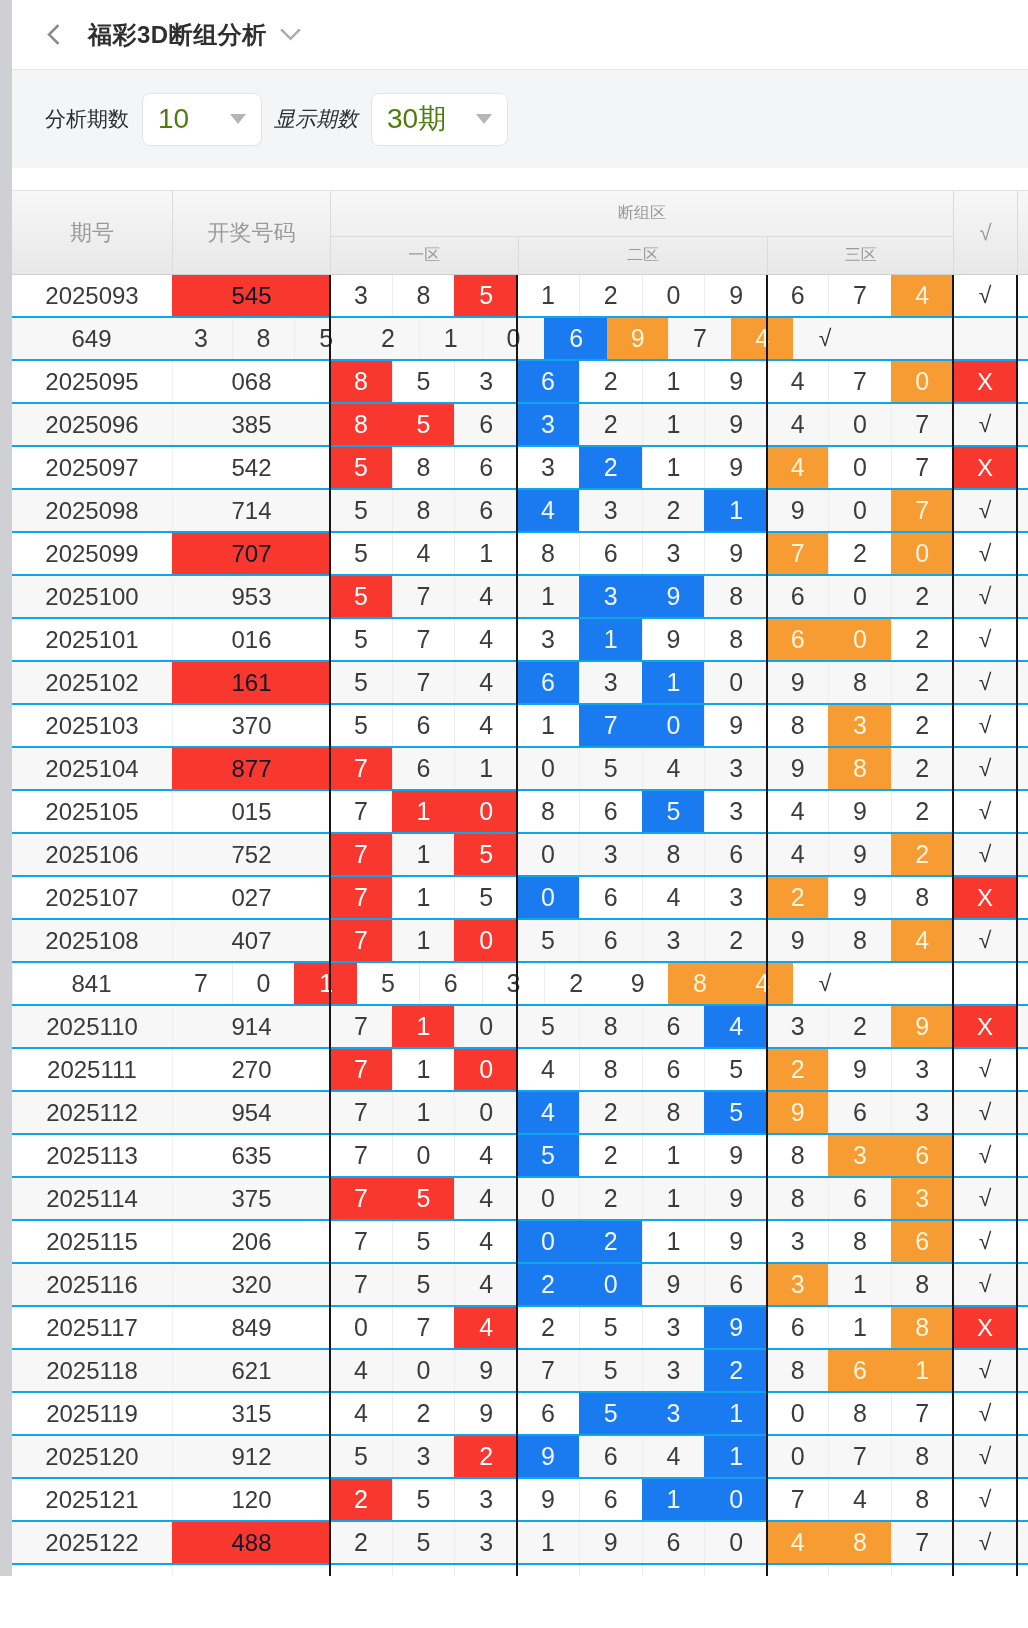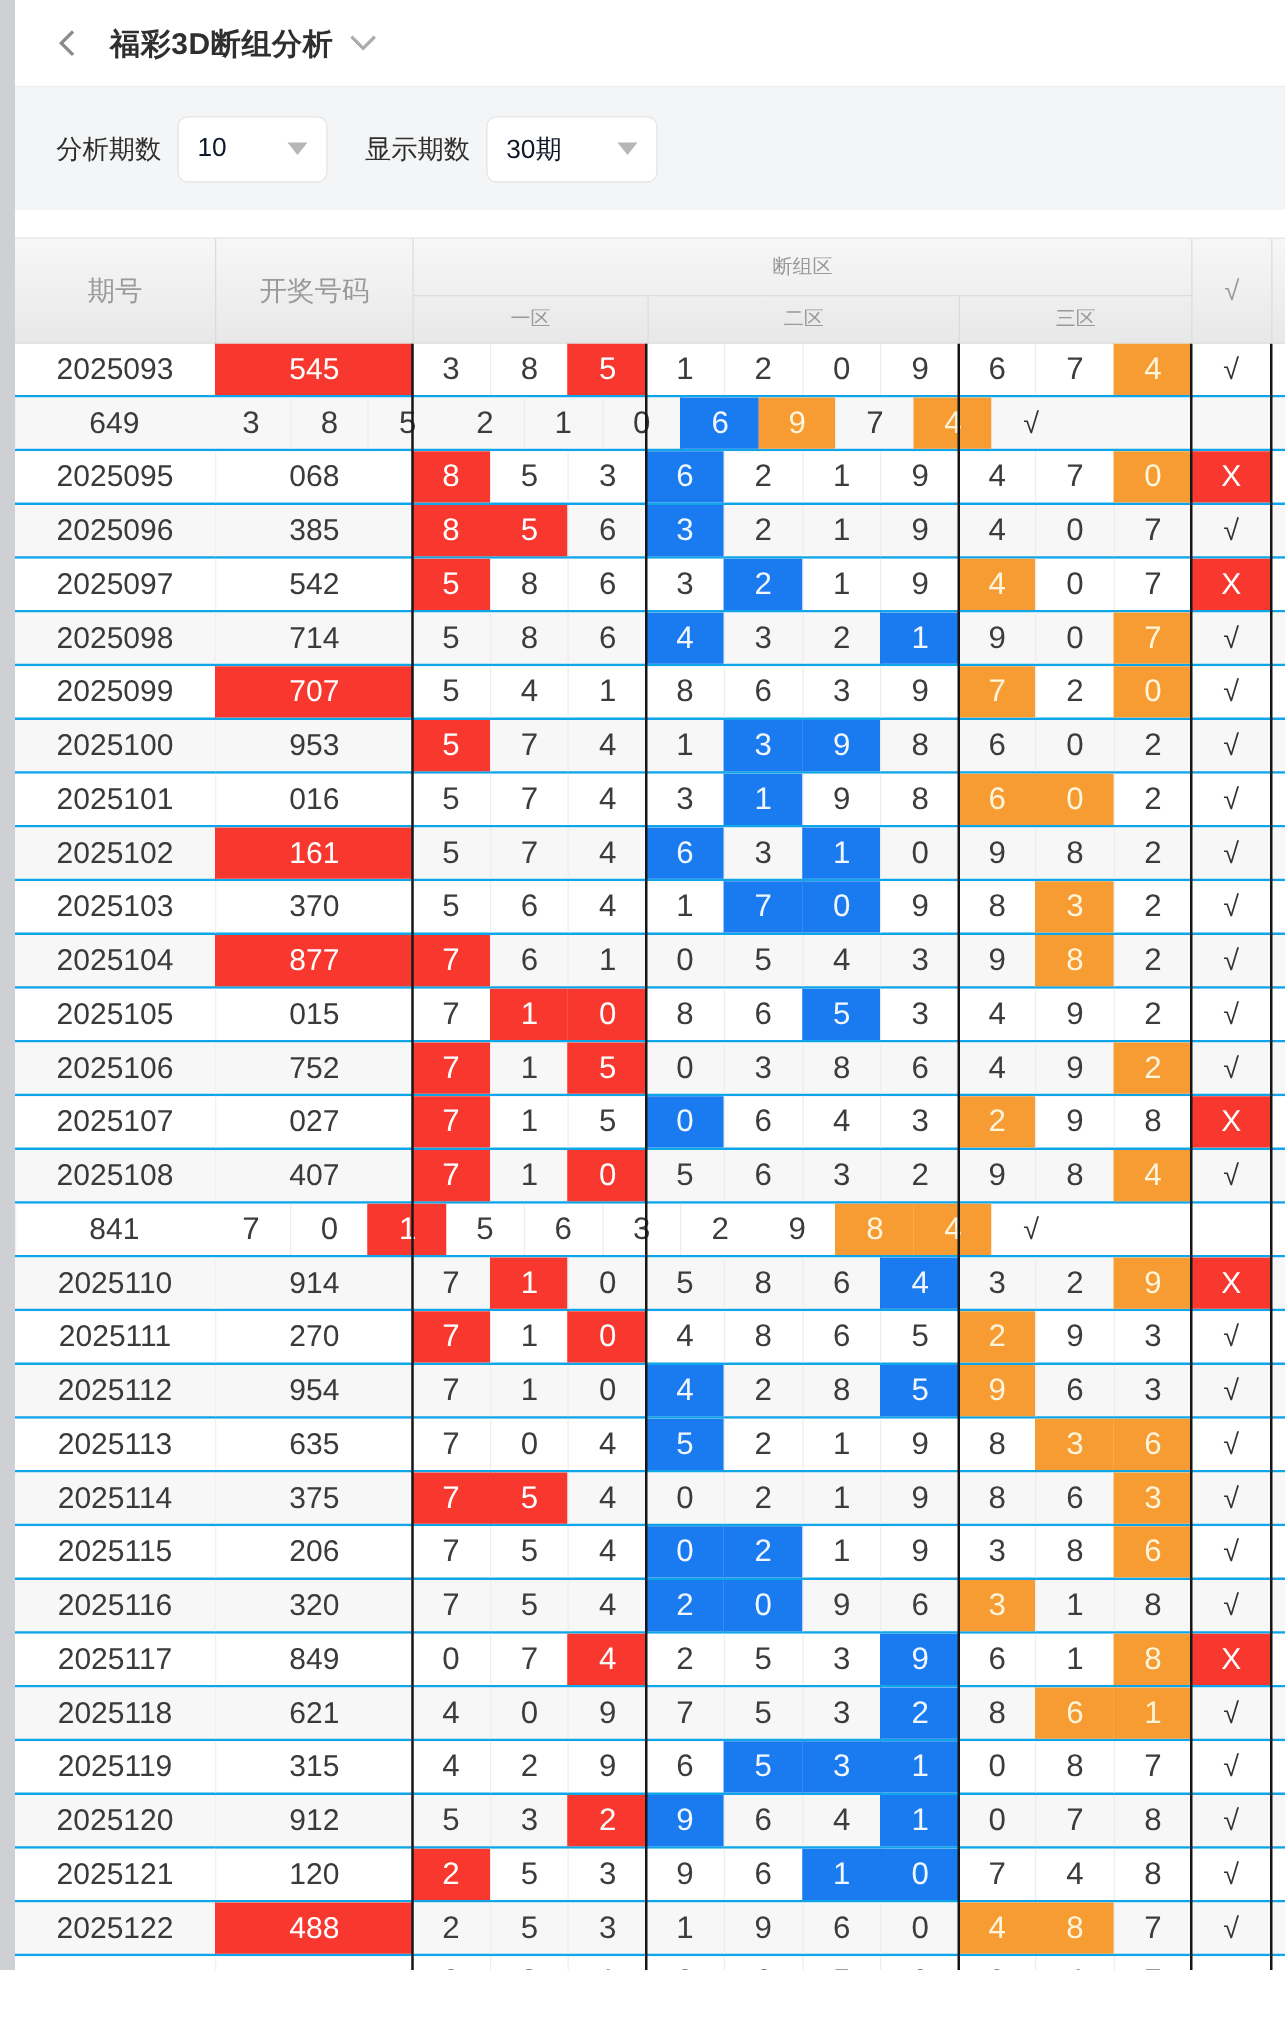--- a/index.html
+++ b/index.html
@@ -17,23 +17,23 @@
   .chev-left { width:15px; height:15px; border-left:3px solid #8c8c8c; border-bottom:3px solid #8c8c8c; transform:rotate(45deg); border-radius:1px; }
   .nav h1 { font-size:24px; font-weight:600; color:#2f2f2f; margin-left:16px; letter-spacing:0.5px; }
   .chev-down { width:15px; height:15px; border-right:3px solid #adadad; border-bottom:3px solid #adadad; transform:rotate(45deg) translate(-3px,-3px); border-radius:1px; margin-left:16px; }
 
   
   .filter-bar { height:98px; background:#f4f5f6; display:flex; align-items:center; padding-left:33px; }
   .filter-label { font-size:21px; color:#2e2e2e; }
   .select { height:53px; background:#fff; border:1px solid #e4e4e4; border-radius:8px; display:flex; align-items:center; justify-content:space-between; padding:0 15px; margin-left:13px; cursor:pointer; }
   .select.s1 { width:120px; }
   .select.s2 { width:137px; }
-  .select .val { font-size:21px; color:#0f172a; }
+  .select .val { font-size:28px; color:#4d7c0f; }
   .tri { width:0; height:0; border-left:8px solid transparent; border-right:8px solid transparent; border-top:10px solid #b6b6b6; }
-  .filter-label.second { margin-left:30px; }
+  .filter-label.second { margin-left:12px;font-style:italic; }
   .gap { height:22px; background:#fff; }
 
   
   .table-wrap { position:relative; width:1016px; }
   :root {
     --w-period:160px; --w-num:158px; --w-z1:187px; --w-z2:250px; --w-z3:186px; --w-res:64px; --w-part:11px;
     --c-red:#f8382e; --c-blue:#1a7af0; --c-orange:#f79b33;
   }
 
   .thead { display:flex; height:85px; background:linear-gradient(#f7f7f7,#e8e8e8); border-top:1px solid #e2e2e2; border-bottom:1px solid #cfcfcf; color:#9a9a9a; }
@@ -49,21 +49,21 @@
   .th-zone.zz3 { width:186px; border-left:1px solid #dbdbdb; }
   .th-result { width:var(--w-res); border-left:1px solid #dbdbdb; }
   .th-partial { width:var(--w-part); border-left:1px solid #dbdbdb; }
 
   .tbody { position:relative; }
   .row { display:flex; height:43px; background:#fff; border-bottom:2px solid #0ea5e9; }
   .row.alt { background:#f7f7f7; }
   .cell { display:flex; align-items:center; justify-content:center; }
   .c-period { width:var(--w-period); font-size:24px; color:#3a3a3a; }
   .c-num { width:var(--w-num); font-size:24px; color:#3a3a3a; border-left:1px solid #f0f0f0; }
-  .c-num.hl { background:var(--c-red); color:#ffffff; border-left-color:var(--c-red);text-align:center; }
+  .c-num.hl { background:var(--c-red); color:#0f172a; border-left-color:var(--c-red);text-align:center; }
   .zone { display:flex; }
   .zone.z1 { width:var(--w-z1); }
   .zone.z2 { width:var(--w-z2); }
   .zone.z3 { width:var(--w-z3); }
   .zone .d { flex:1; display:flex; align-items:center; justify-content:center; font-size:25px; color:#3c3c3c; }
   .zone .d + .d { border-left:1px solid #ededed; }
   .zone .d.red { background:var(--c-red); color:#fff; border-left-color:var(--c-red); }
   .zone .d.blue { background:var(--c-blue); color:#f2f7ff; border-left-color:var(--c-blue); }
   .zone .d.orange { background:var(--c-orange); color:#fdf5dc; border-left-color:var(--c-orange); }
   .c-result { width:var(--w-res); font-size:23px; color:#333; }

